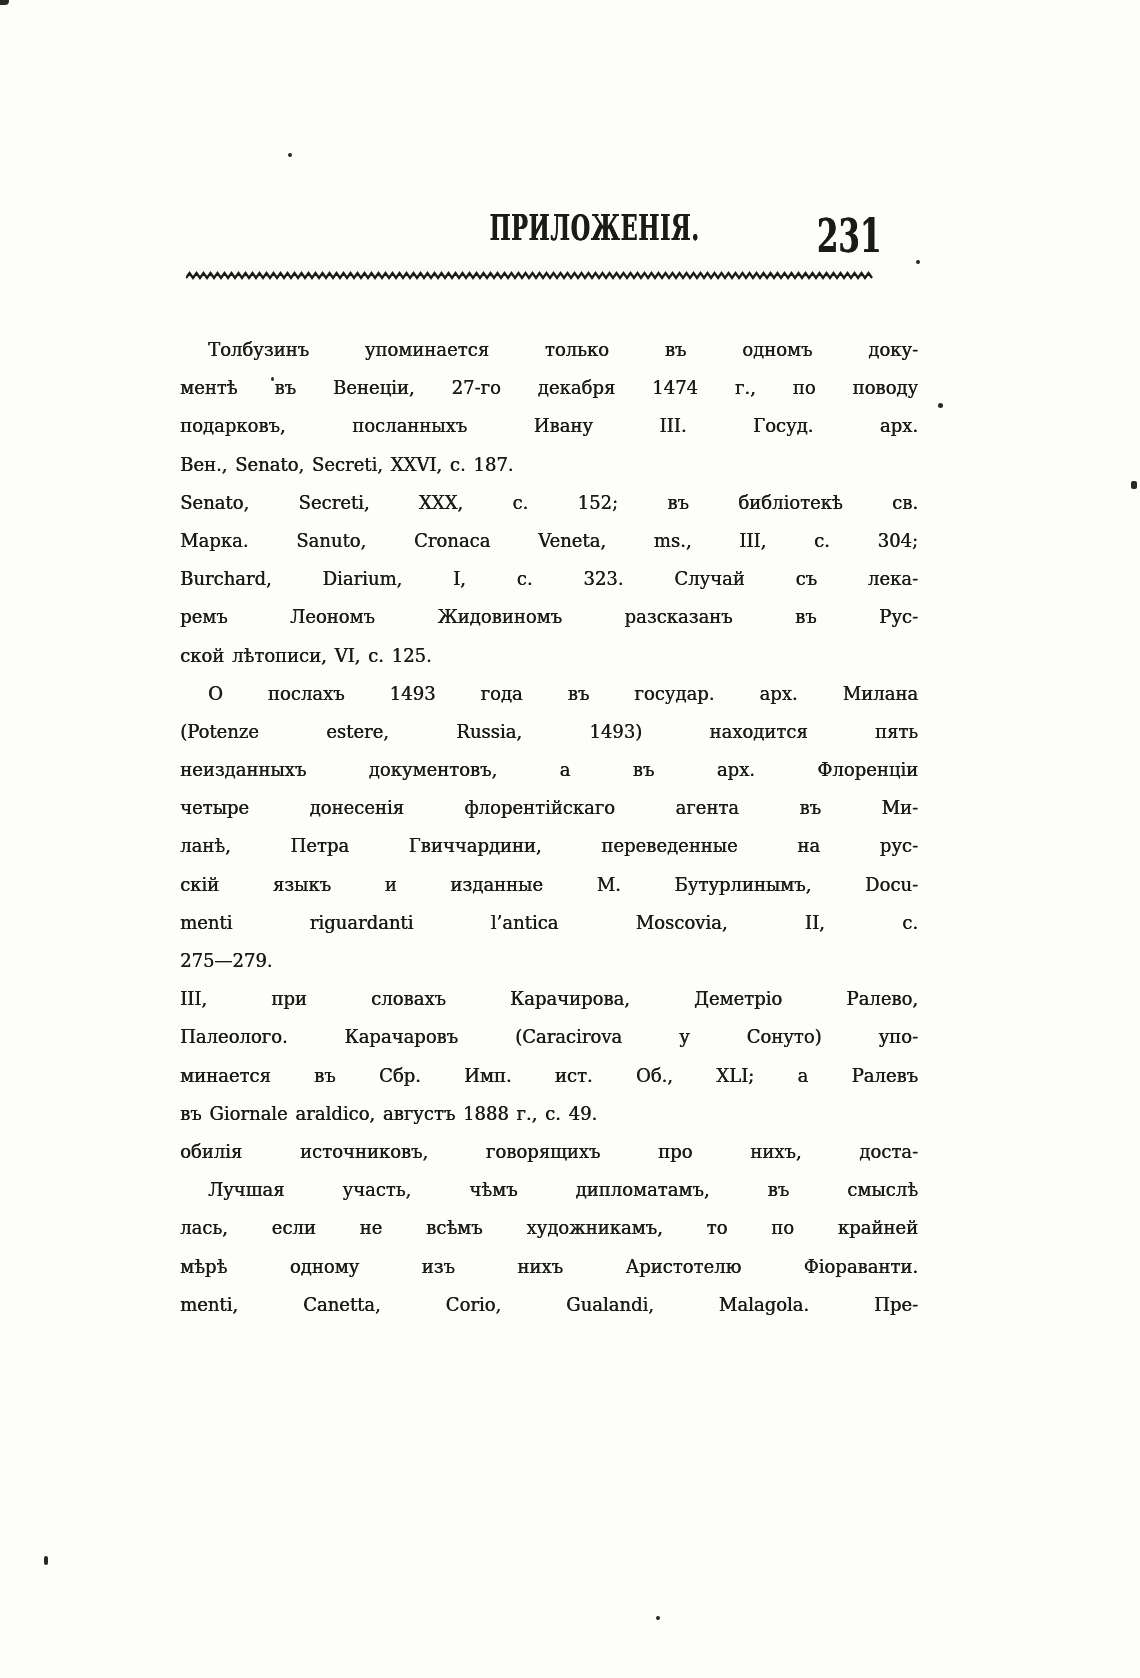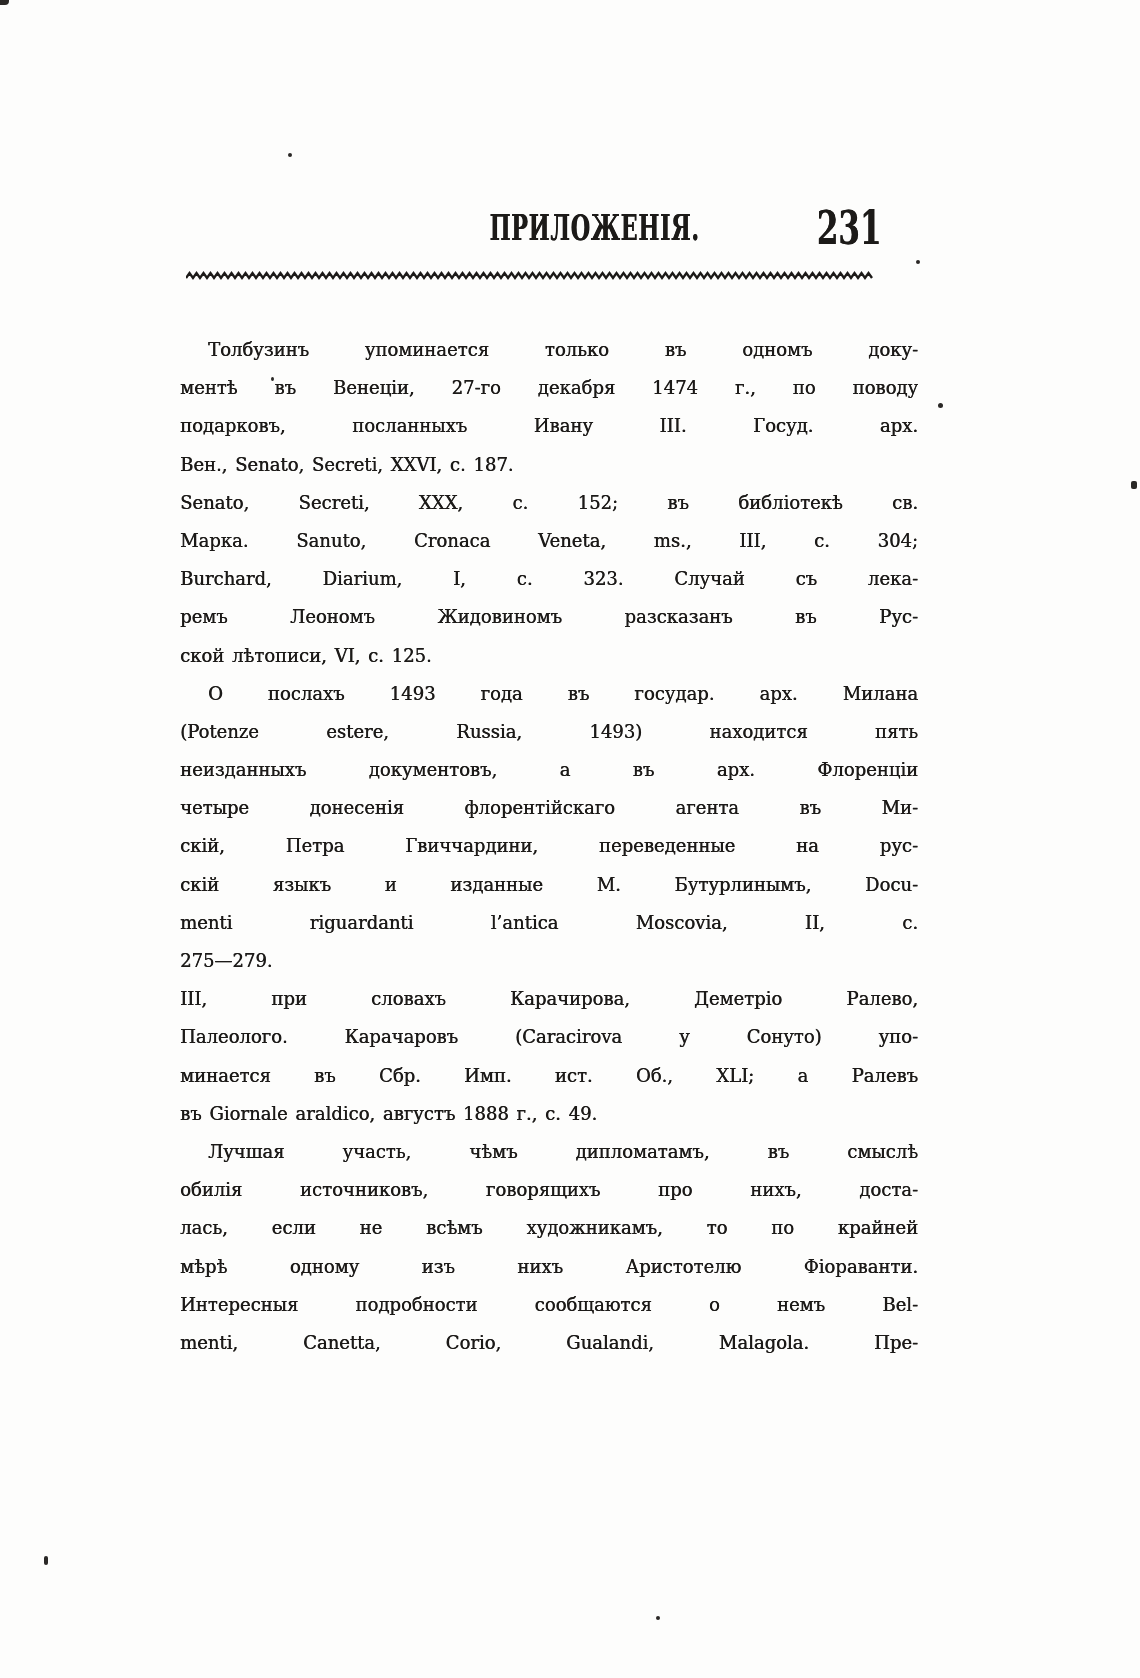--- a/index.html
+++ b/index.html
@@ -18,21 +18,21 @@
     position:absolute;top:206px;left:425px;width:200px;
     text-align:center;white-space:nowrap;
   }
   .running-head .inner{
     display:inline-block;
     font-size:36px;font-weight:bold;letter-spacing:1px;
     transform:scaleX(0.62);transform-origin:50% 50%;
     text-shadow:0.5px 0 0 currentColor;
   }
   .folio{
-    position:absolute;top:200px;left:800px;width:92px;
+    position:absolute;top:208px;left:800px;width:92px;
     text-align:right;white-space:nowrap;
   }
   .folio .inner{
     display:inline-block;
     font-size:47px;font-weight:bold;
     transform:scaleX(0.66);transform-origin:50% 50%;
     text-shadow:0.5px 0 0 currentColor;
   }
   
   .wavy{
@@ -86,37 +86,36 @@
         <div class="line">Марка. Sanuto, Cronaca Veneta, ms., III, c. 304;</div>
         <div class="line">Burchard, Diarium, I, c. 323. Случай съ лека-</div>
         <div class="line">ремъ Леономъ Жидовиномъ разсказанъ въ Рус-</div>
         <div class="line nofill">ской лѣтописи, VI, c. 125.</div>
       </div>
       <div class="paragraph">
         <div class="line indent">О послахъ 1493 года въ государ. арх. Милана</div>
         <div class="line">(Potenze estere, Russia, 1493) находится пять</div>
         <div class="line">неизданныхъ документовъ, а въ арх. Флоренціи</div>
         <div class="line">четыре донесенія флорентійскаго агента въ Ми-</div>
-        <div class="line">скій, Петра Гвиччардини, переведенные на рус-</div>
+        <div class="line">ланѣ, Петра Гвиччардини, переведенные на рус-</div>
         <div class="line">скій языкъ и изданные М. Бутурлинымъ, Docu-</div>
         <div class="line">menti riguardanti l’antica Moscovia, II, c.</div>
         <div class="line nofill">275—279.</div>
       </div>
       <div class="paragraph">
         <div class="line">III, при словахъ Карачирова, Деметріо Ралево,</div>
         <div class="line">Палеолого. Карачаровъ (Caracirova у Сонуто) упо-</div>
         <div class="line">минается въ Сбр. Имп. ист. Об., XLI; а Ралевъ</div>
         <div class="line nofill">въ Giornale araldico, августъ 1888 г., с. 49.</div>
       </div>
       <div class="paragraph">
+        <div class="line">обилія источниковъ, говорящихъ про нихъ, доста-</div>
         <div class="line indent">Лучшая участь, чѣмъ дипломатамъ, въ смыслѣ</div>
-        <div class="line">обилія источниковъ, говорящихъ про нихъ, доста-</div>
         <div class="line">лась, если не всѣмъ художникамъ, то по крайней</div>
         <div class="line">мѣрѣ одному изъ нихъ Аристотелю Фіораванти.</div>
-        <div class="line">Интересныя подробности сообщаются о немъ Bel-</div>
         <div class="line">menti, Canetta, Corio, Gualandi, Malagola. Пре-</div>
       </div>
     </div>
 
   <div class="speck" style="left:0;top:0;width:9px;height:5px;border-radius:0 0 4px 0;"></div>
   <div class="speck" style="left:288px;top:153px;width:4px;height:4px;"></div>
   <div class="speck" style="left:916px;top:260px;width:4px;height:4px;"></div>
   <div class="speck" style="left:938px;top:403px;width:5px;height:5px;"></div>
   <div class="speck" style="left:1131px;top:481px;width:6px;height:8px;border-radius:2px;"></div>
   <div class="speck" style="left:271px;top:377px;width:3px;height:4px;"></div>

